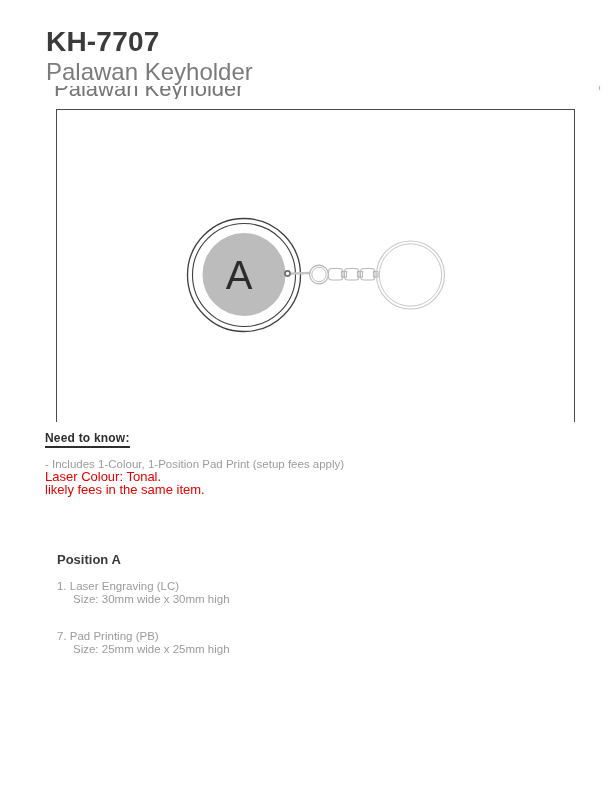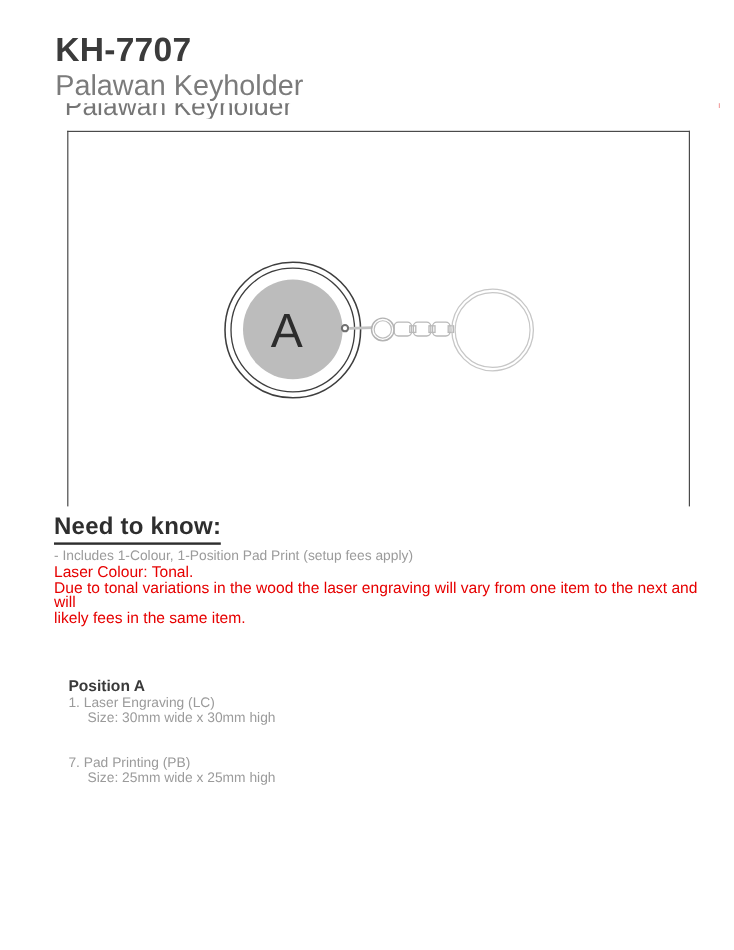--- a/index.html
+++ b/index.html
@@ -39,40 +39,40 @@
   
   .image-box{
     left:56px;top:109px;width:517px;height:312px;
     border:1.5px solid #4a4a4a;
     border-bottom:none;
     background:#ffffff;
   }
 
   
   .section-heading{
-    font-size:20px;font-weight:bold;color:#2e2e2e;
+    font-size:12px;font-weight:bold;color:#2e2e2e;
     border-bottom:2px solid #2e2e2e;
     padding-bottom:1px;
     display:inline-block;
     letter-spacing:0.2px;
   }
   .ntk-heading{left:45px;top:428px;}
   .ntk-note{
     left:45px;top:458px;
     font-size:11.5px;color:#9b9b9b;line-height:13px;
   }
   .ntk-warning{
     left:45px;top:471px;
     font-size:13px;color:#e60000;line-height:12.7px;
   }
 
   
   .bo-heading{left:44px;top:534px;}
   .bo-position{
-    left:57px;top:564px;
+    left:57px;top:552px;
     font-size:13px;font-weight:bold;color:#3a3a3a;
   }
   .bo-item{
     font-size:11.5px;color:#9b9b9b;line-height:13.3px;
   }
   .bo-item-1{left:57px;top:580px;}
   .bo-item-2{left:57px;top:630px;}
   .bo-indent{padding-left:16px;}
 </style>
 </head>
@@ -115,21 +115,20 @@
       </g>
     </svg>
   </div>
 
   <div class="abs ntk-heading">
     <span class="section-heading">Need to know:</span>
   </div>
   <div class="abs ntk-note">- Includes 1-Colour, 1-Position Pad Print (setup fees apply)</div>
   <div class="abs ntk-warning">
     <div>Laser Colour: Tonal.</div>
-    <div>Due to tonal variations in the wood the laser engraving will vary from one item to the next and will</div>
     <div>likely fees in the same item.</div>
   </div>
 
   <div class="abs bo-position">Position A</div>
 
   <div class="abs bo-item bo-item-1">
     <div>1. Laser Engraving (LC)</div>
     <div class="bo-indent">Size: 30mm wide x 30mm high</div>
   </div>
 

